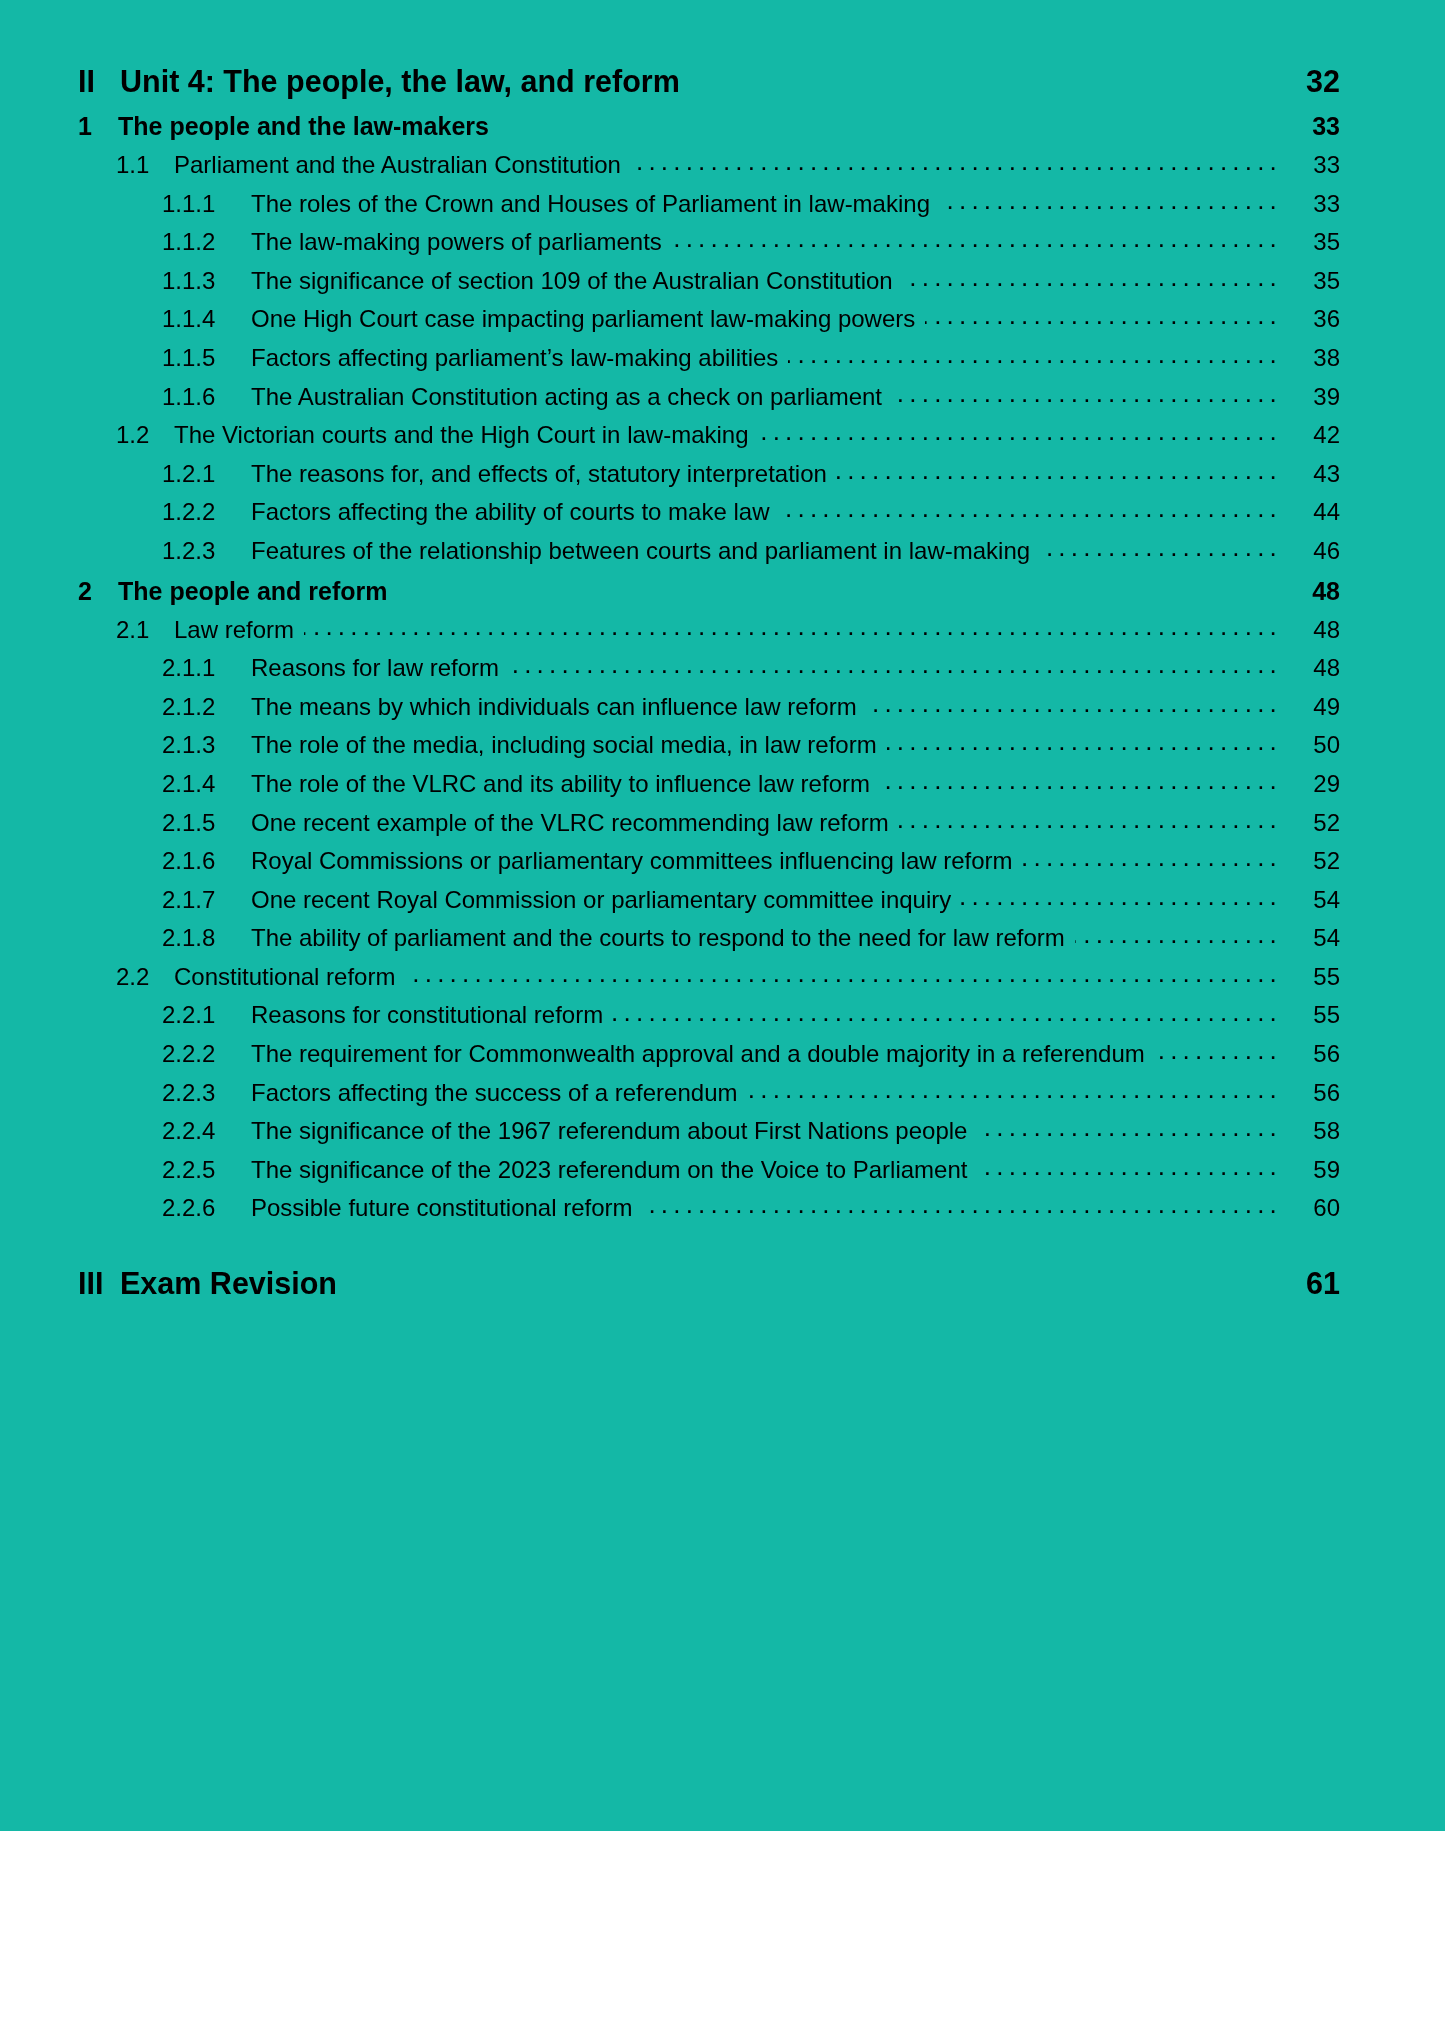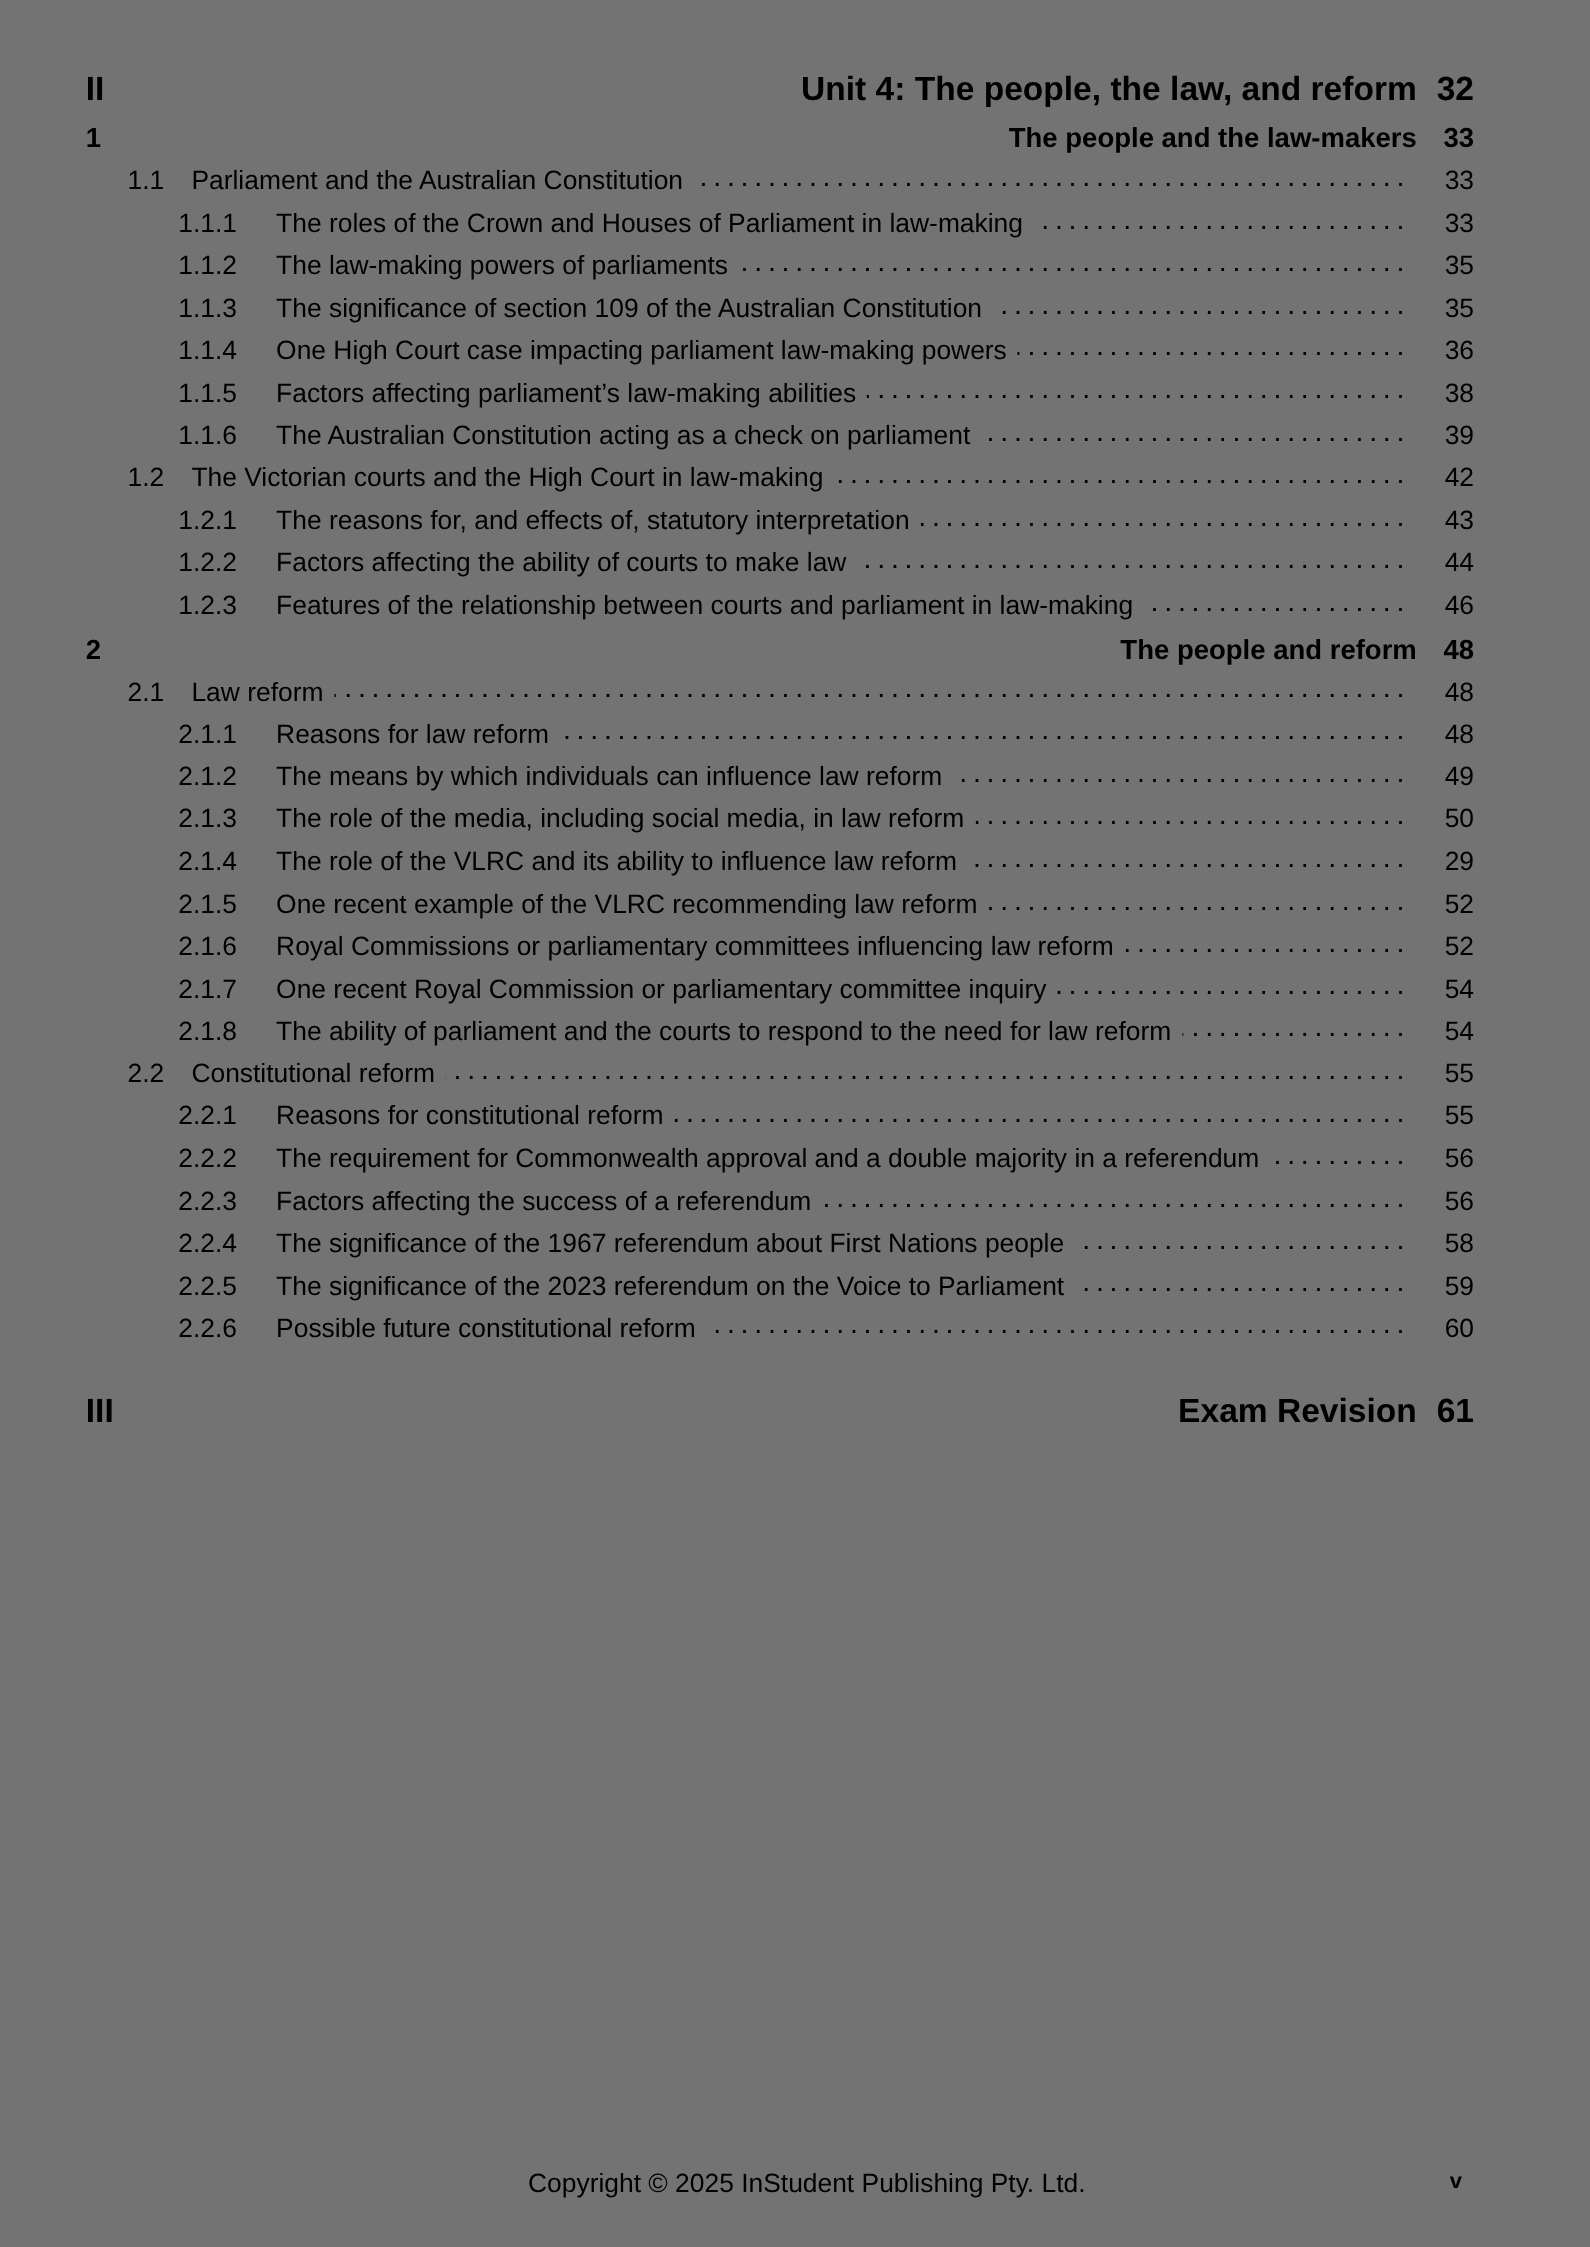--- a/index.html
+++ b/index.html
@@ -7,22 +7,22 @@
     padding: 0;
     background: #ffffff;
   }
   body {
     font-family: "Liberation Sans", "DejaVu Sans", sans-serif;
     color: #000000;
   }
   .page {
     position: relative;
     width: 1445px;
-    height: 2043px;
-    background: #737373;
+    height: 1831px;
+    background: #14b8a6;
     overflow: hidden;
     box-sizing: border-box;
   }
   .toc {
     position: absolute;
     left: 78px;
     top: 56px;
     width: 1262px;
   }
 
@@ -33,21 +33,20 @@
     width: 100%;
     box-sizing: border-box;
     white-space: nowrap;
   }
   .num {
     flex: 0 0 auto;
     text-align: left;
   }
   .title {
     flex: 0 0 auto;
-    text-align: right;
   }
   .leader {
     flex: 1 1 auto;
     overflow: hidden;
     margin: 0 6px 0 10px;
     position: relative;
     height: 1em;
   }
   .leader .dots {
     display: block;

